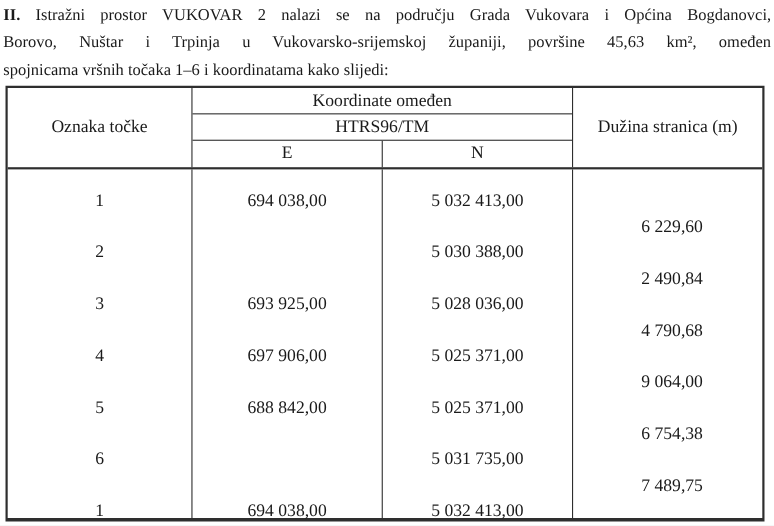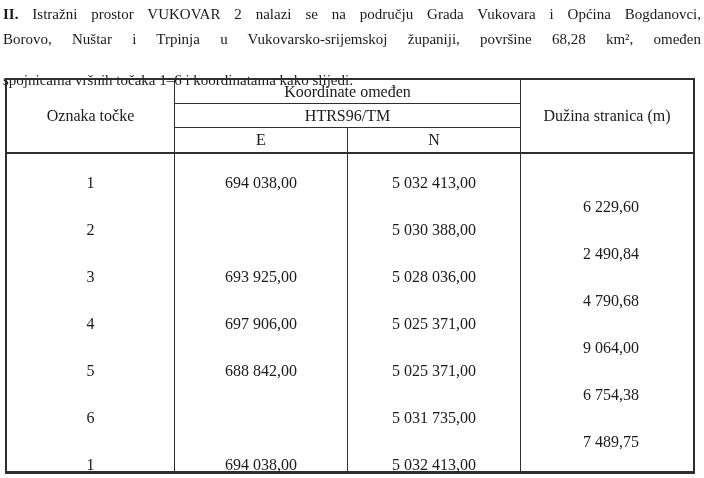--- a/index.html
+++ b/index.html
@@ -16,21 +16,21 @@
     font-family:"Liberation Serif","DejaVu Serif",serif;
     overflow:hidden;
   }
 
   
   .intro{
     position:absolute;left:3px;top:2px;width:698px;
     font-size:15px;line-height:25px;
   }
   .p-line{text-align:justify;text-align-last:justify;white-space:normal;}
-  .p-line.last{text-align:justify;text-align-last:left;margin-top:16px;}
+  .p-line.last{text-align:justify;text-align-last:left;}
   .bold{font-weight:bold;}
 
   
   .ctable{
     position:absolute;left:5px;top:78px;
     width:690px;height:396px;
     border:2px solid var(--line);
     border-bottom-width:3px;
     box-sizing:border-box;
     font-size:16px;
@@ -77,21 +77,21 @@
 </style>
 </head>
 <body>
 
 <div class="page">
 
   <div class="intro">
     <div class="p-line">
       <span class="bold">II.</span><span> Istražni prostor VUKOVAR 2 nalazi se na području Grada Vukovara i Općina Bogdanovci,</span>
     </div>
-    <div class="p-line">Borovo, Nuštar i Trpinja u Vukovarsko-srijemskoj županiji, površine 68,28 km², omeđen</div>
+    <div class="p-line">Borovo, Nuštar i Trpinja u Vukovarsko-srijemskoj županiji, površine 45,63 km², omeđen</div>
     <div class="p-line last">spojnicama vršnih točaka 1–6 i koordinatama kako slijedi:</div>
   </div>
 
   <div class="ctable">
 
     <div class="thead">
       <div class="h-side">Oznaka točke</div>
       <div class="h-mid">
         <div class="h-row">Koordinate omeđen</div>
         <div class="h-row">HTRS96/TM</div>

